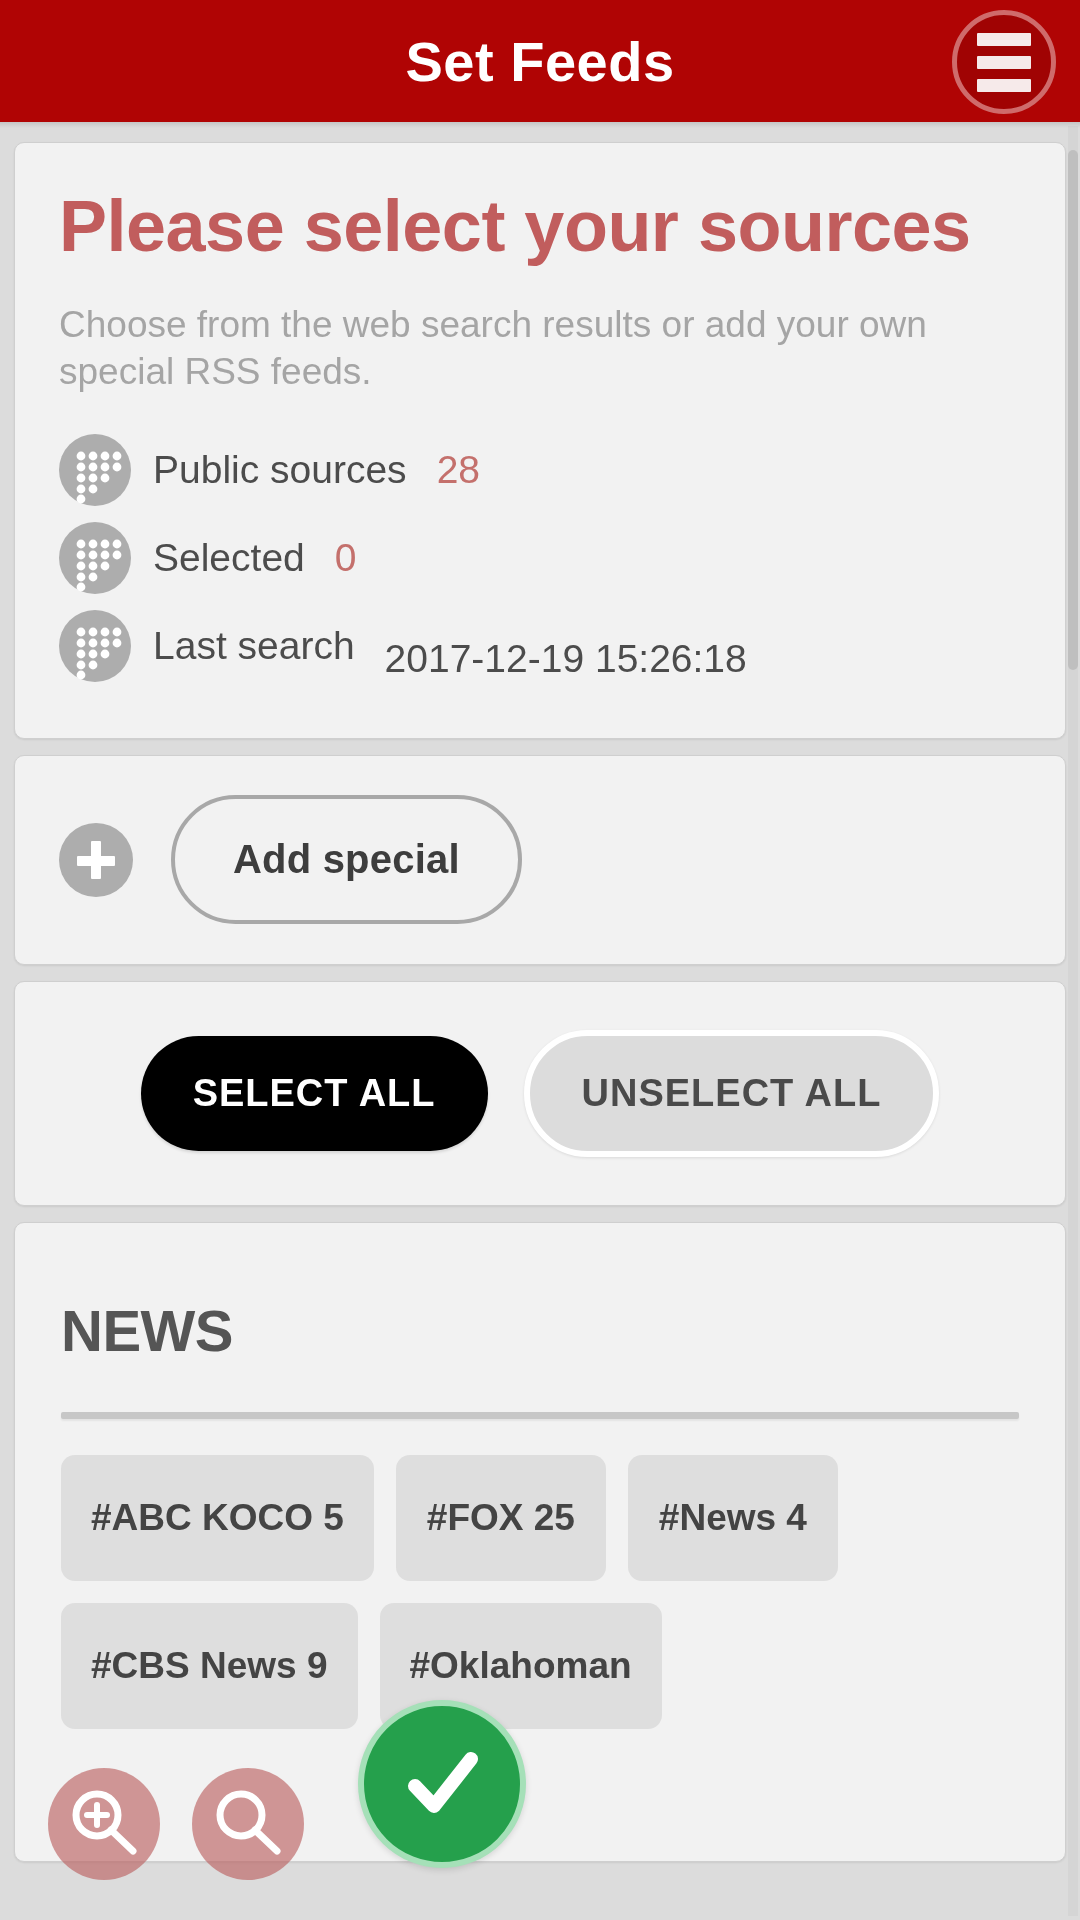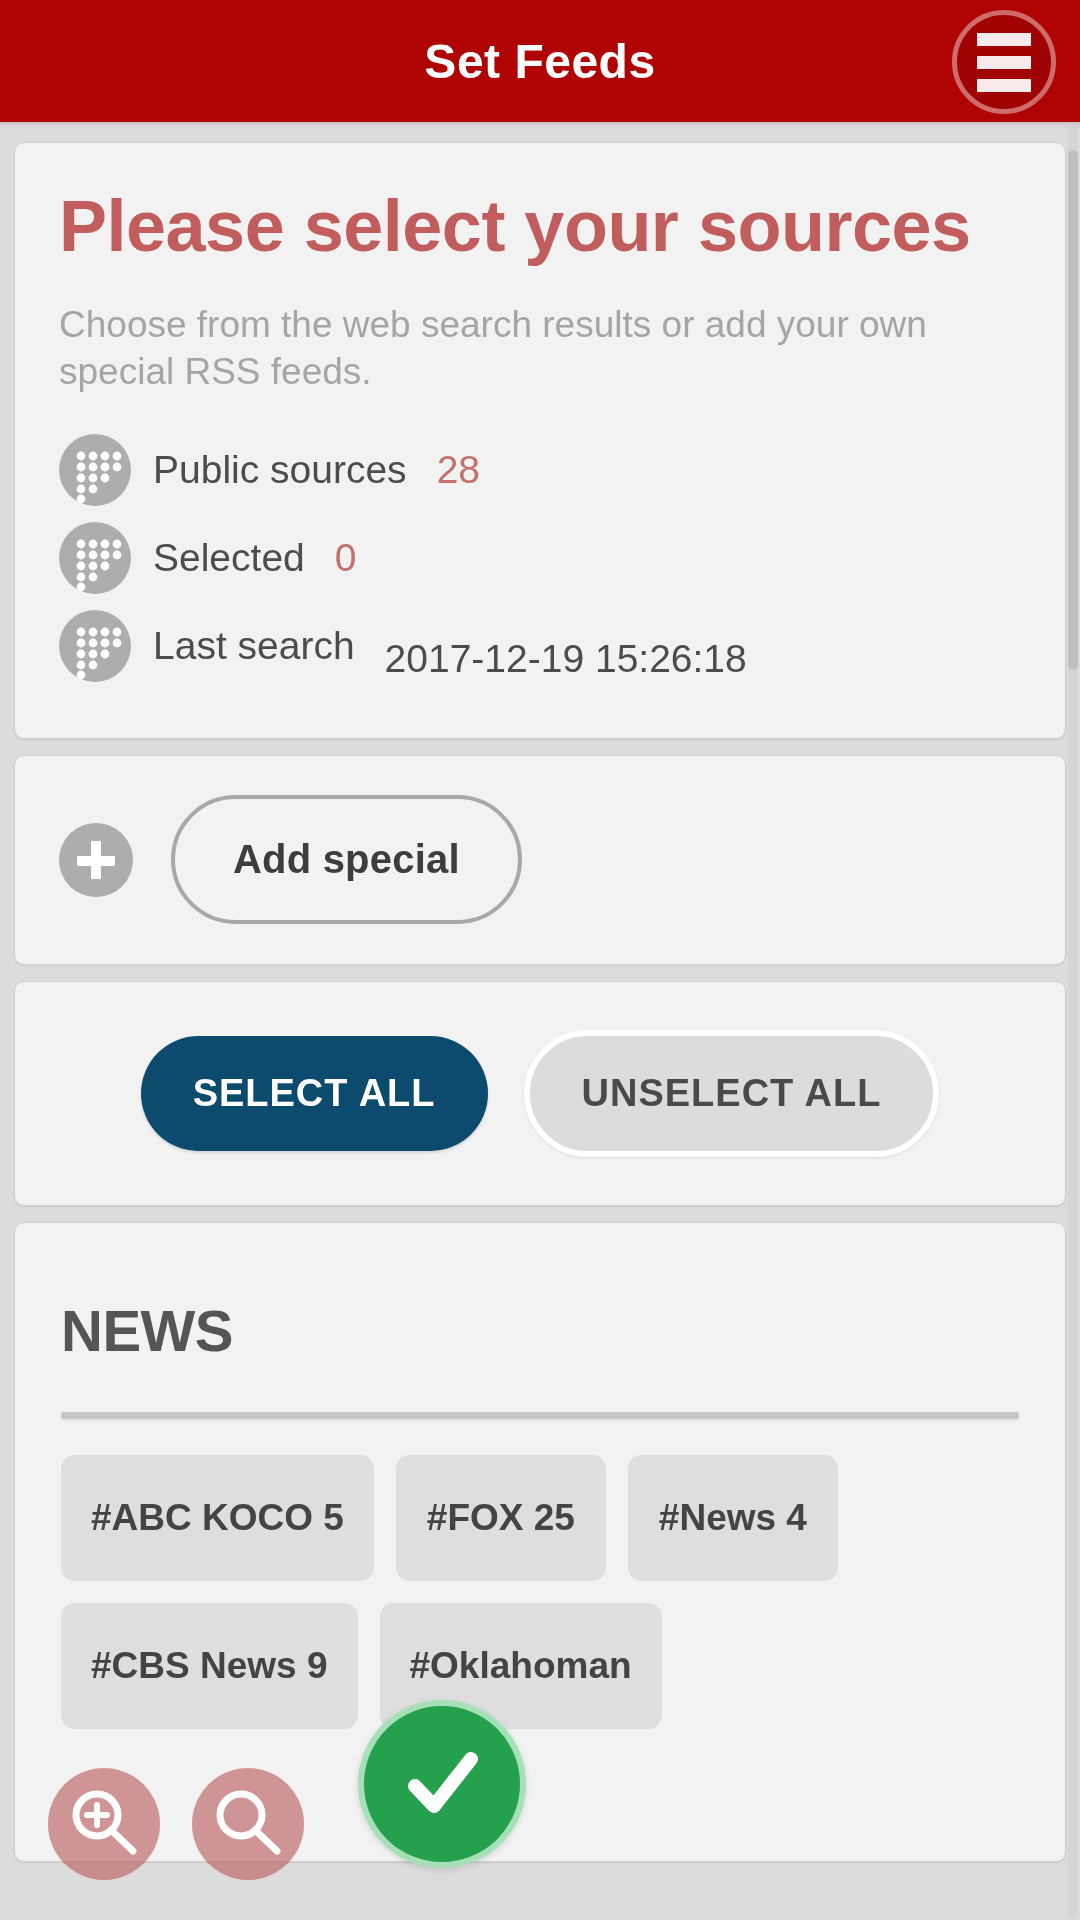--- a/index.html
+++ b/index.html
@@ -24,21 +24,21 @@
   .header {
     position: relative;
     width: 1080px;
     height: 122px;
     background: #b00404;
     display: flex;
     align-items: center;
     justify-content: center;
   }
   .header-title {
-    font-size: 48px;
+    font-size: 56px;
     font-weight: bold;
     color: #ffffff;
     letter-spacing: 0.5px;
     font-family: "Liberation Sans", sans-serif;
   }
   .menu-btn {
     position: absolute;
     right: 24px;
     top: 10px;
     width: 104px;
@@ -173,21 +173,21 @@
   }
   .pill {
     border-radius: 64px;
     padding: 36px 52px;
     font-size: 38px;
     font-weight: bold;
     letter-spacing: 1px;
     border: none;
   }
   .pill-primary {
-    background: #0c4a6e;
+    background: #000000;
     color: #ffffff;
     box-shadow: 0 2px 3px rgba(0,0,0,0.12);
   }
   .pill-secondary {
     background: #dcdcdc;
     color: #4a4a4a;
     border: 6px solid #ffffff;
     box-shadow: 0 1px 3px rgba(0,0,0,0.10);
   }
 

